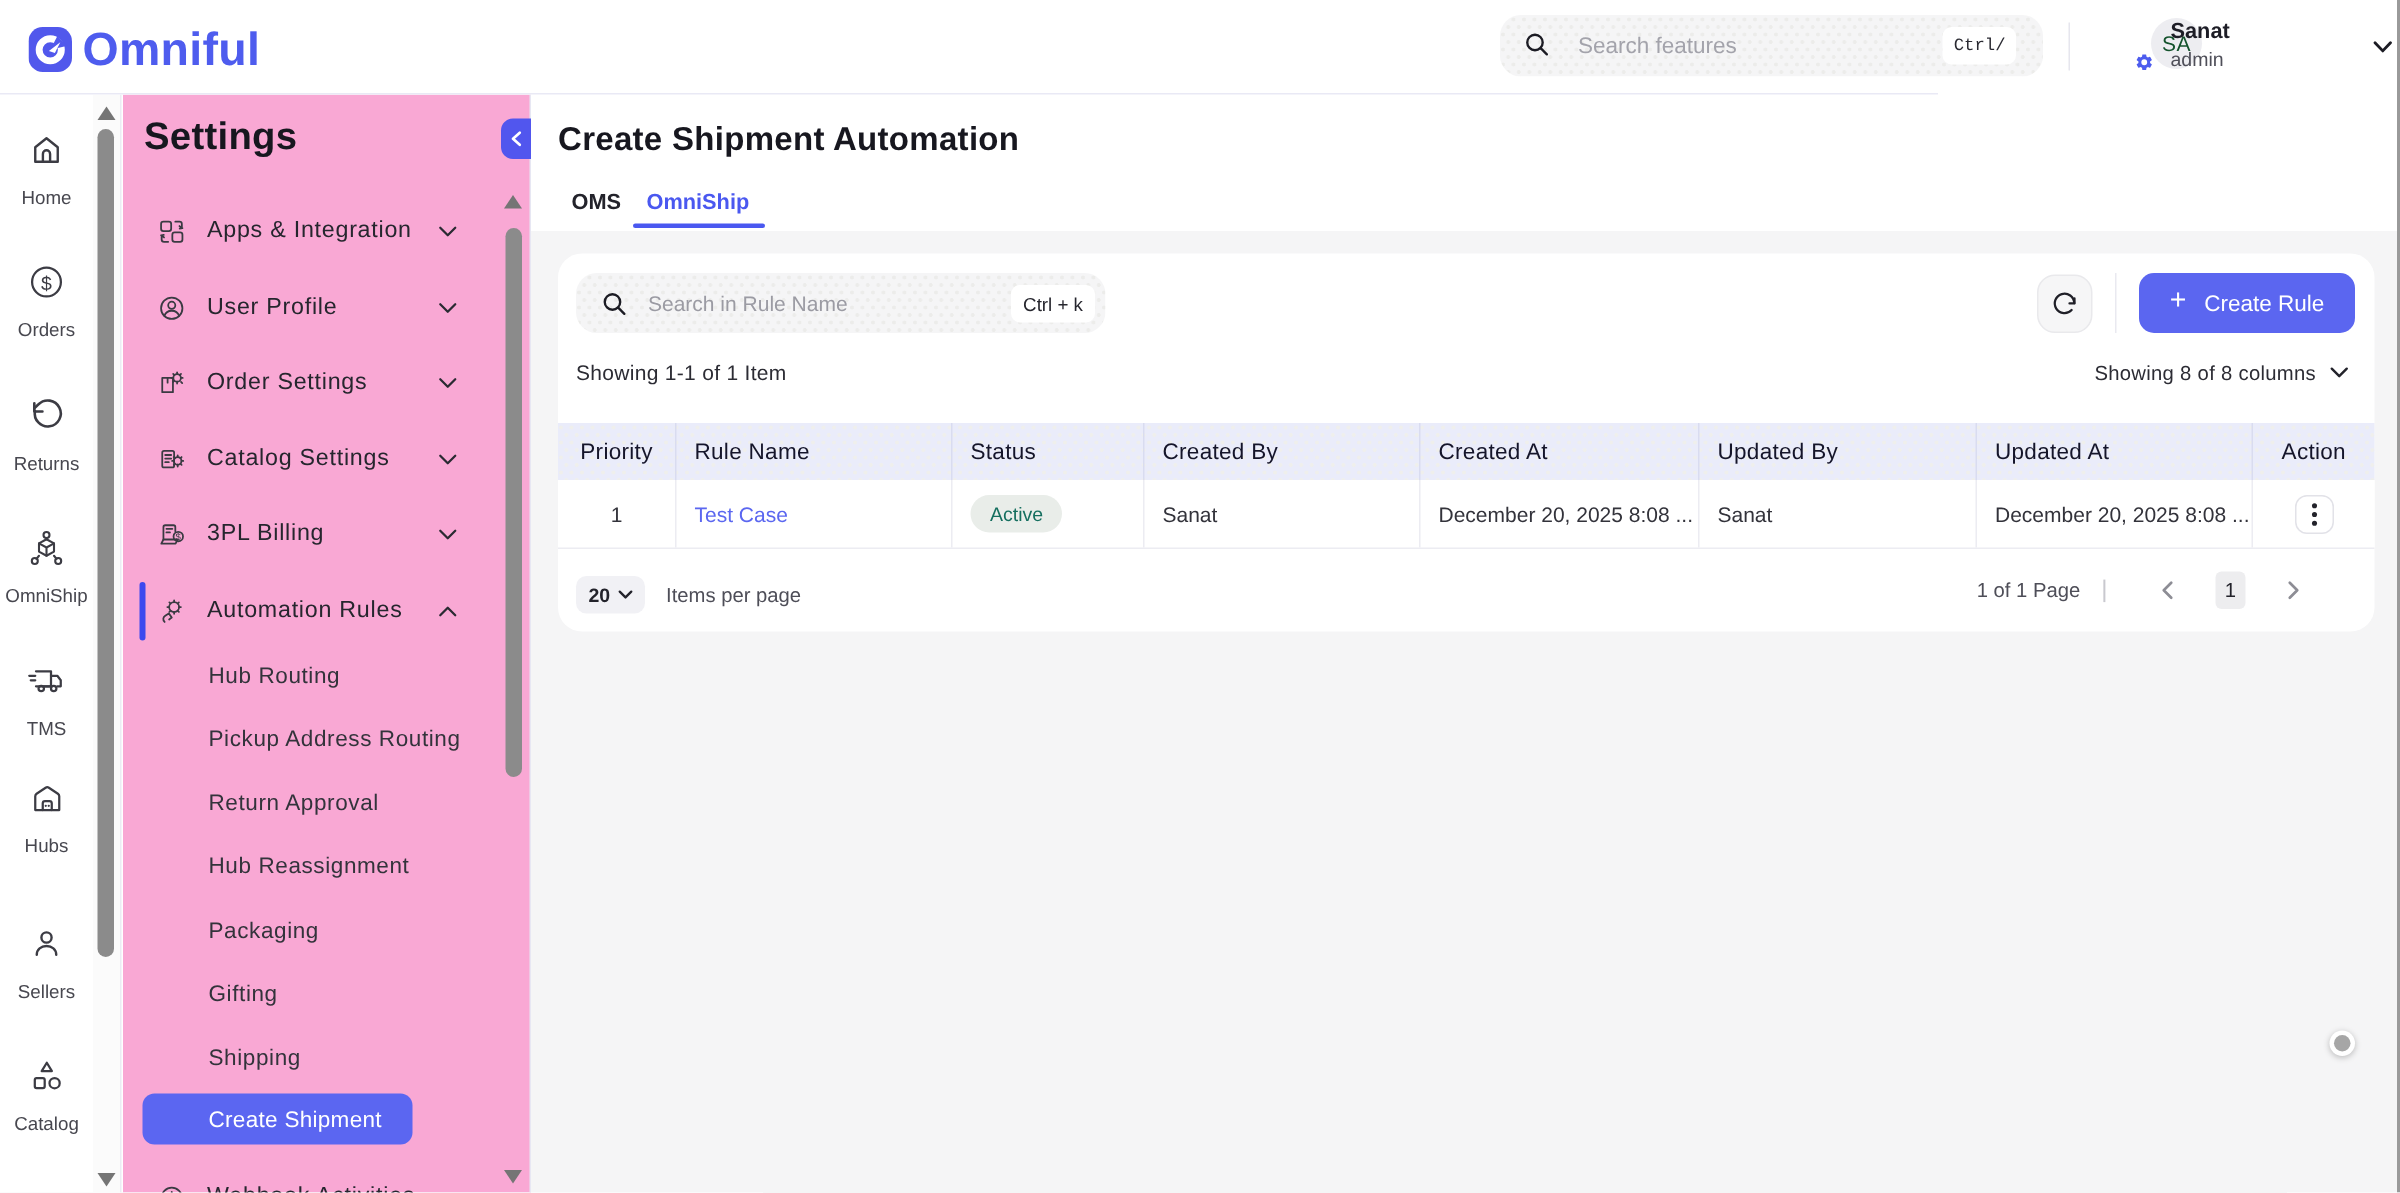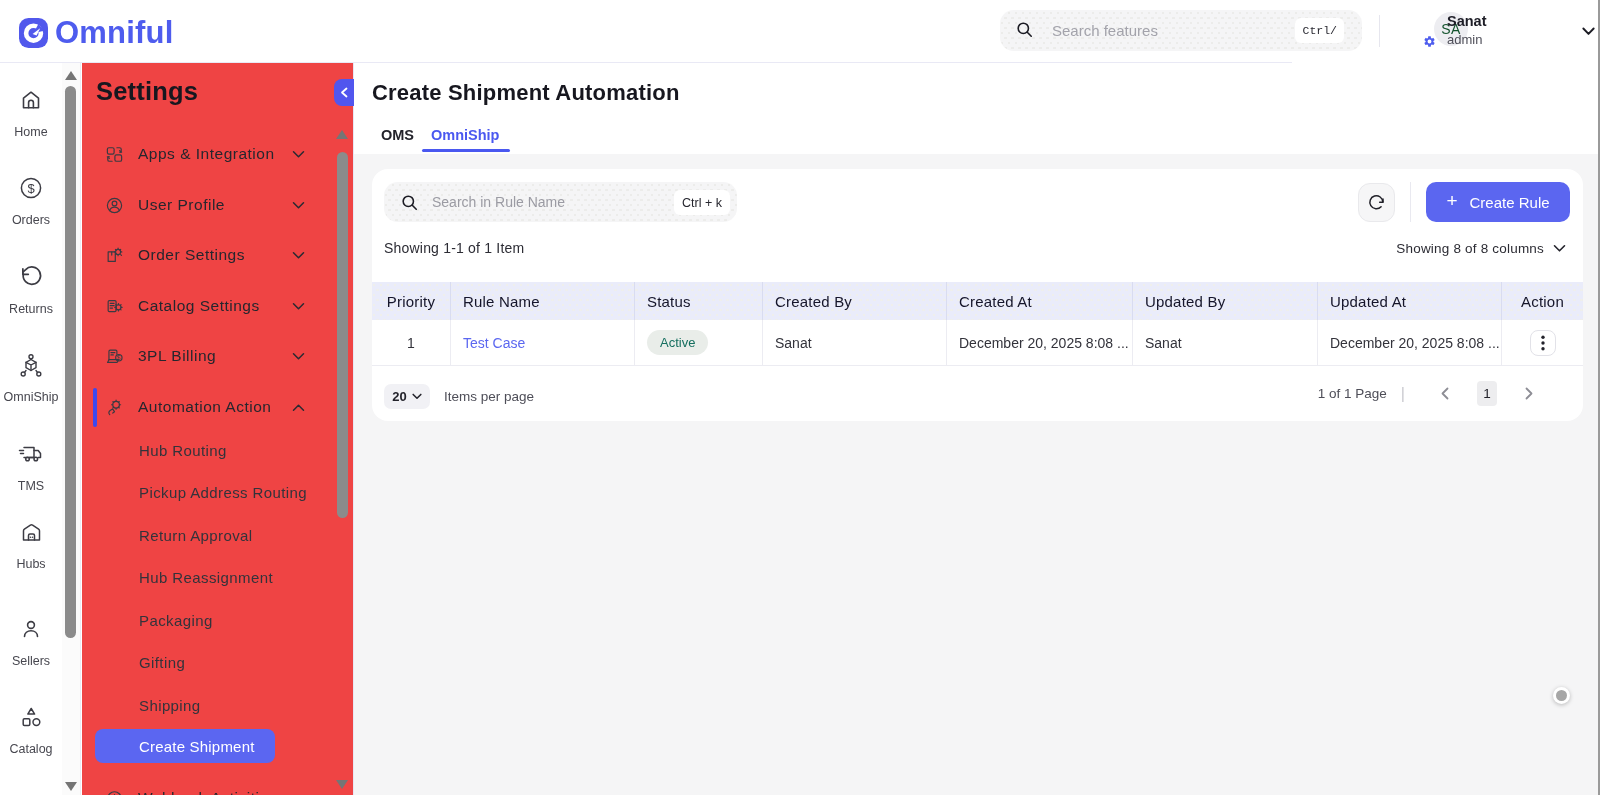--- a/index.html
+++ b/index.html
@@ -25,21 +25,21 @@
 .ibox { height:34px; display:flex; align-items:center; justify-content:center; }
 .nitem svg { display:block; margin:0 auto; }
 .nitem .lbl { display:block; margin-top:8px; font-size:12.5px; color:#47474f; }
 
 #snav-sb { position:absolute; left:62px; top:0; width:18px; bottom:0; background:#fbfbfb; }
 #snav-sb .thumb { position:absolute; left:3px; top:23px; width:11px; height:552px; background:#8b8b8b; border-radius:6px; }
 .tri-up { width:0; height:0; border-left:6px solid transparent; border-right:6px solid transparent; border-bottom:9px solid #757575; position:absolute; }
 .tri-down { width:0; height:0; border-left:6px solid transparent; border-right:6px solid transparent; border-top:9px solid #757575; position:absolute; }
 
 
-#panel { position:absolute; left:82px; top:63px; width:272px; bottom:0; background:#ef4444; border-right:1px solid #e7e7f3; }
+#panel { position:absolute; left:82px; top:63px; width:272px; bottom:0; background:#f9a8d4; border-right:1px solid #e7e7f3; }
 #panel h1 { position:absolute; left:14px; top:14px; font-size:25.5px; font-weight:700; color:#17171f; letter-spacing:0.2px; }
 #collapse { position:absolute; left:252px; top:16px; width:20px; height:27px; background:#5156ee; border-radius:8px 0 0 8px; display:flex; align-items:center; justify-content:center; }
 .mi { position:absolute; left:10px; width:240px; height:40px; display:flex; align-items:center; }
 .mi svg { margin-left:13px; flex:none; }
 .mi .t { margin-left:14px; font-size:15.5px; color:#26262e; letter-spacing:0.5px; }
 .mi .chev { position:absolute; right:27px; }
 .sub { position:absolute; left:57px; font-size:15px; color:#33333b; letter-spacing:0.4px; }
 #activebar { position:absolute; left:11px; top:325px; width:4px; height:39px; background:#3d49ee; border-radius:2px; }
 #createshipbtn { position:absolute; left:13px; top:666px; width:180px; height:34px; background:#5b66f1; border-radius:8px; color:#fff; font-size:15px; letter-spacing:0.4px; display:flex; align-items:center; }
 #createshipbtn span { margin-left:44px; letter-spacing:0.2px; }
@@ -283,21 +283,21 @@
     <svg class="chev" width="13" height="9" viewBox="0 0 13 9" fill="none" stroke="#2a2a32" stroke-width="1.5" stroke-linecap="round" stroke-linejoin="round">
         <path d="M1.5 1.8 L6.5 6.8 L11.5 1.8"></path>
       </svg>
   </div>
   <div class="mi" style="top:324px">
     <svg width="19" height="19" viewBox="0 0 24 24" fill="none" stroke="#3a3a42" stroke-width="1.5" stroke-linecap="round" stroke-linejoin="round">
         <circle cx="14" cy="8.5" r="4.2"></circle>
         <path d="M14 2.8 v1.6 M14 12.6 v1.6 M8.3 8.5 h1.6 M18.1 8.5 h1.6 M10 4.5 l1.1 1.1 M16.9 11.4 l1.1 1.1 M10 12.5 l1.1 -1.1 M16.9 5.6 l1.1 -1.1"></path>
         <path d="M6 21 c-1.8 -1.8 -1.3 -4 .5 -5.2 l3 -2 2.5 3.5 -2.2 1.7"></path>
       </svg>
-    <span class="t">Automation Action</span>
+    <span class="t">Automation Rules</span>
     <svg class="chev" width="13" height="9" viewBox="0 0 13 9" fill="none" stroke="#2a2a32" stroke-width="1.5" stroke-linecap="round" stroke-linejoin="round">
         <path d="M1.5 7.2 L6.5 2.2 L11.5 7.2"></path>
       </svg>
   </div>
 
   <div class="sub" style="top:379px">Hub Routing</div>
   <div class="sub" style="top:421px">Pickup Address Routing</div>
   <div class="sub" style="top:464px">Return Approval</div>
   <div class="sub" style="top:506px">Hub Reassignment</div>
   <div class="sub" style="top:549px">Packaging</div>

